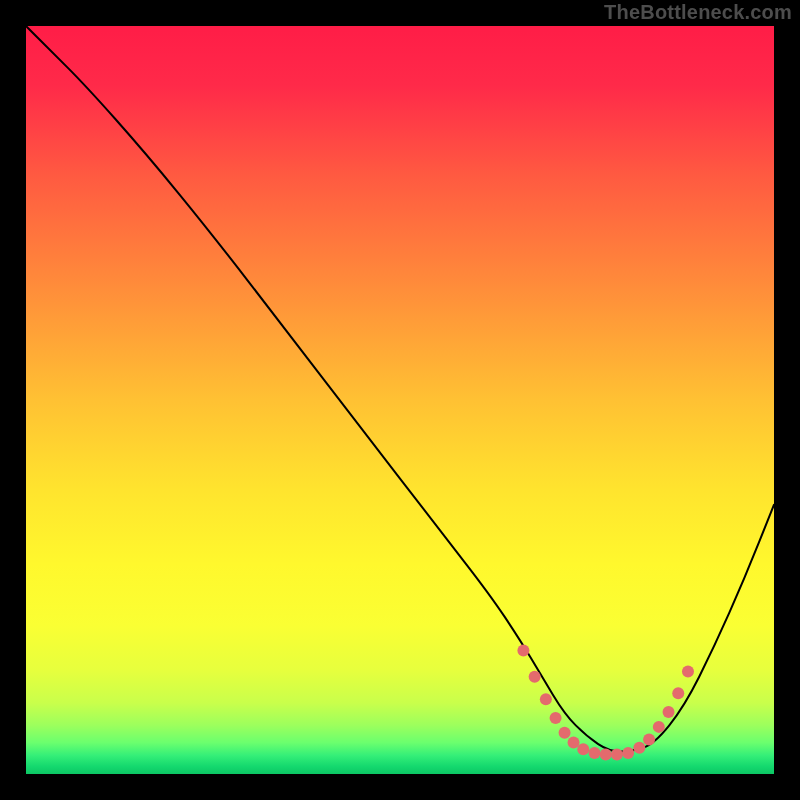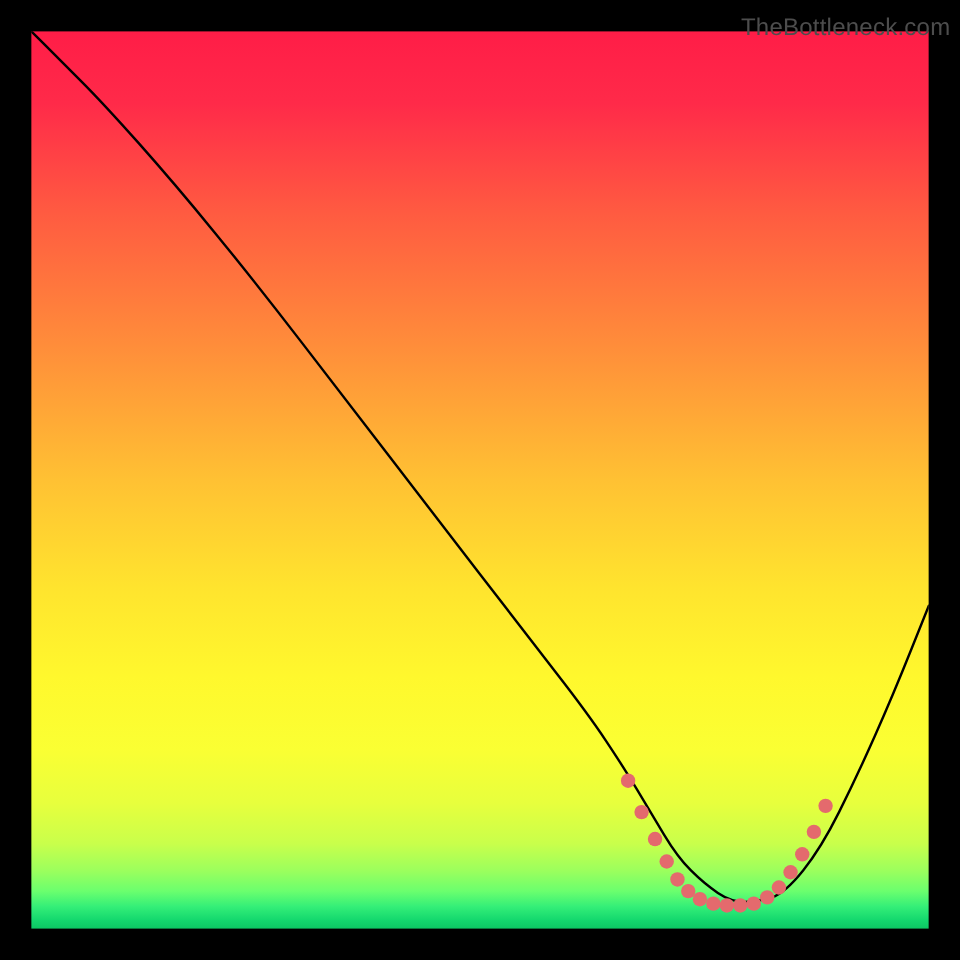--- a/index.html
+++ b/index.html
@@ -6,25 +6,25 @@
     margin: 0;
     padding: 0;
     width: 800px;
     height: 800px;
     background: #000;
     overflow: hidden;
     font-family: Arial, Helvetica, sans-serif;
   }
   .watermark {
     position: absolute;
-    top: 12px;
+    top: 1px;
     right: 8px;
     color: #4d4d4d;
     font-size: 20px;
-    font-weight: 400;
+    font-weight: 700;
     z-index: 10;
     letter-spacing: 0.2px;
   }
   .plot {
     position: absolute;
     left: 26px;
     top: 26px;
     width: 748px;
     height: 748px;
   }

